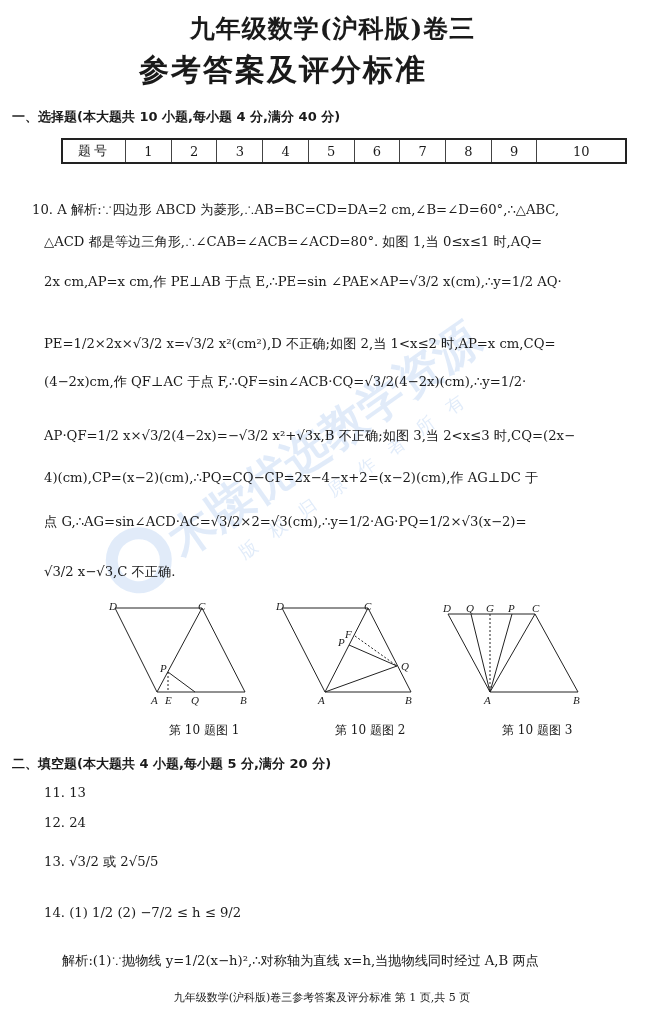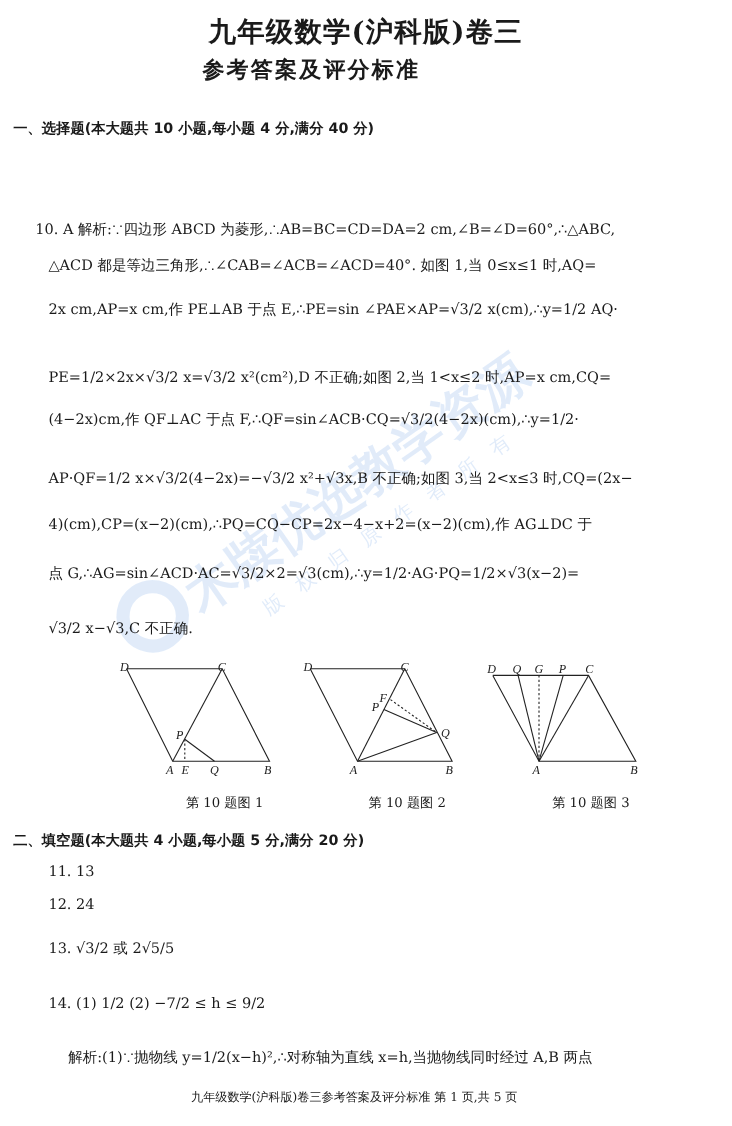--- a/index.html
+++ b/index.html
@@ -1,21 +1,21 @@
 <!DOCTYPE html>
 <html><head>
 <meta charset="utf-8">
 <style>
   html, body { margin: 0; padding: 0; background: #ffffff; }
   body { width: 665px; height: 1024px; position: relative; overflow: hidden;
          font-family: "DejaVu Serif", "Liberation Serif", serif; color: #1a1a1a; }
   .title1 { position: absolute; top: 12px; left: 0; width: 665px; text-align: center;
             font-size: 25px; font-weight: bold; letter-spacing: 1px; }
   .title2 { position: absolute; top: 50px; left: 0; width: 566px; text-align: center;
-            font-size: 20px; font-weight: bold; letter-spacing: 2px; }
+            font-size: 30px; font-weight: bold; letter-spacing: 2px; }
   .sec { position: absolute; left: 12px; font-size: 13px; font-weight: bold;
          font-family: "DejaVu Sans", sans-serif; }
   table.ans { position: absolute; top: 138px; left: 61px; width: 566px; border-collapse: collapse;
               font-size: 13px; border: 2px solid #222; }
   table.ans td { border: 1px solid #444; height: 22px; text-align: center; padding: 0; }
   table.ans td.hd { width: 62px; letter-spacing: 3px; }
   .line { position: absolute; left: 44px; font-size: 13.2px; white-space: nowrap; line-height: 20px; }
   .line.first { left: 32px; }
   .fig { position: absolute; top: 600px; }
   .figcap { position: absolute; top: 722px; font-size: 12px; margin-left: 24px; }
@@ -39,25 +39,38 @@
   <div class="small">版权归原作者所有</div>
 </div>
 
 <div class="title1">九年级数学(沪科版)卷三</div>
 <div class="title2">参考答案及评分标准</div>
 
 <div class="sec" style="top:108px;">一、选择题(本大题共 10 小题,每小题 4 分,满分 40 分)</div>
 
 <table class="ans">
   <tbody>
+      <tr>
+    <td class="hd">题号</td>
+    <td>1</td>
+    <td>2</td>
+    <td>3</td>
+    <td>4</td>
+    <td>5</td>
+    <td>6</td>
+    <td>7</td>
+    <td>8</td>
+    <td>9</td>
+    <td>10</td>
+  </tr>
 </tbody>
   </table>
 
 <div class="line first" style="top:200px;">10. A 解析:∵四边形 ABCD 为菱形,∴AB=BC=CD=DA=2 cm,∠B=∠D=60°,∴△ABC,</div>
-<div class="line" style="top:232px;">△ACD 都是等边三角形,∴∠CAB=∠ACB=∠ACD=40°. 如图 1,当 0≤x≤1 时,AQ=</div>
+<div class="line" style="top:232px;">△ACD 都是等边三角形,∴∠CAB=∠ACB=∠ACD=80°. 如图 1,当 0≤x≤1 时,AQ=</div>
 <div class="line" style="top:272px;">2x cm,AP=x cm,作 PE⊥AB 于点 E,∴PE=sin ∠PAE×AP=√3/2 x(cm),∴y=1/2 AQ·</div>
 <div class="line" style="top:334px;">PE=1/2×2x×√3/2 x=√3/2 x²(cm²),D 不正确;如图 2,当 1&lt;x≤2 时,AP=x cm,CQ=</div>
 <div class="line" style="top:372px;">(4−2x)cm,作 QF⊥AC 于点 F,∴QF=sin∠ACB·CQ=√3/2(4−2x)(cm),∴y=1/2·</div>
 <div class="line" style="top:426px;">AP·QF=1/2 x×√3/2(4−2x)=−√3/2 x²+√3x,B 不正确;如图 3,当 2&lt;x≤3 时,CQ=(2x−</div>
 <div class="line" style="top:468px;">4)(cm),CP=(x−2)(cm),∴PQ=CQ−CP=2x−4−x+2=(x−2)(cm),作 AG⊥DC 于</div>
 <div class="line" style="top:512px;">点 G,∴AG=sin∠ACD·AC=√3/2×2=√3(cm),∴y=1/2·AG·PQ=1/2×√3(x−2)=</div>
 <div class="line" style="top:562px;">√3/2 x−√3,C 不正确.</div>
 
 <svg class="fig" style="left:105px;" width="150" height="110" viewBox="0 0 150 110">
   <g stroke="#222" stroke-width="1" fill="none">

